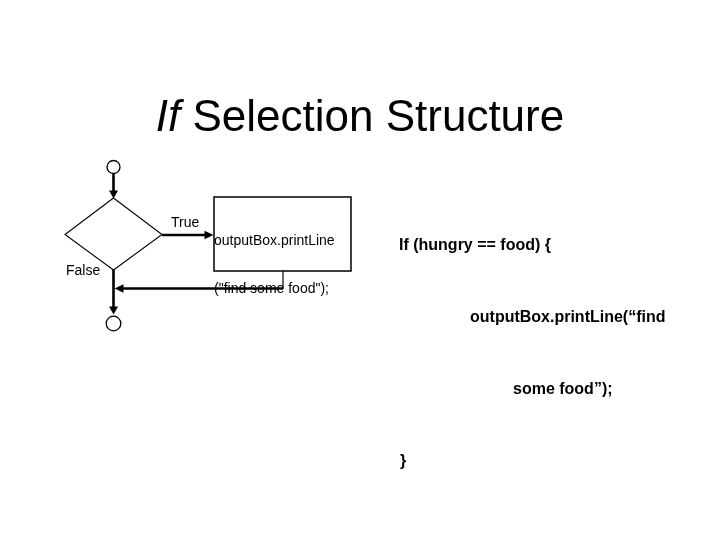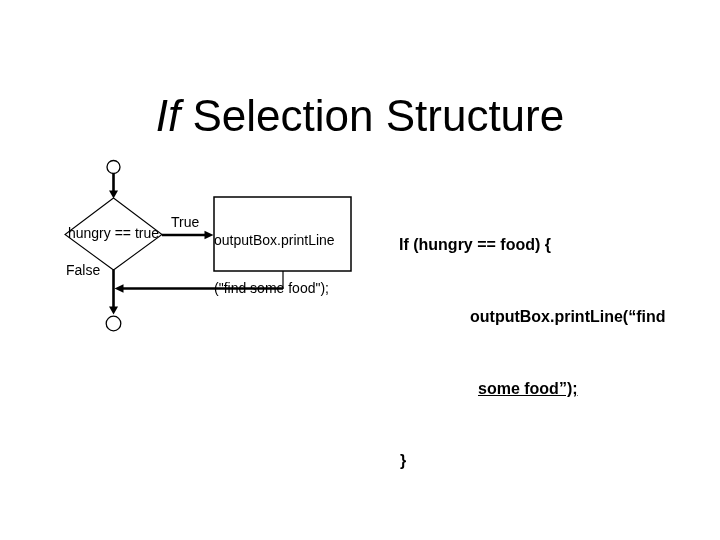--- a/index.html
+++ b/index.html
@@ -70,21 +70,21 @@
   .code-block {
     position: absolute;
     left: 399px;
     top: 185px;
     font-size: 16px;
     font-weight: 700;
     line-height: 24px;
     white-space: pre;
   }
   .code-line2 { margin-left: 71px; }
-  .code-line3 { margin-left: 79px; text-decoration: underline; }
+  .code-line3 { margin-left: 114px; }
   .code-line4 { margin-left: 1px; }
 </style>
 </head>
 <body>
 
 <div class="slide">
 
   <h1 class="slide-title"><span class="em">If</span><span> Selection Structure</span></h1>
 
   <svg class="flowchart-svg" viewBox="0 0 720 540" xmlns="http://www.w3.org/2000/svg">
@@ -112,21 +112,20 @@
     </g>
 
     <g>
       <line x1="113.5" y1="270" x2="113.5" y2="307" stroke="#000000" stroke-width="2.6"></line>
       <polygon points="113.5,314.5 109,306.5 118,306.5" fill="#000000"></polygon>
     </g>
 
     <circle cx="113.5" cy="323.5" r="7.3" fill="#ffffff" stroke="#000000" stroke-width="1.3"></circle>
   </svg>
 
-  <div class="fc-label condition-label">hungry == true</div>
   <div class="fc-label true-label">True</div>
   <div class="fc-label false-label">False</div>
 
   <div class="process-text">
     <div>outputBox.printLine</div>
     <div>("find some food");</div>
   </div>
 
   <div class="code-block">
     <div class="code-line1">If (hungry == food) {</div>

